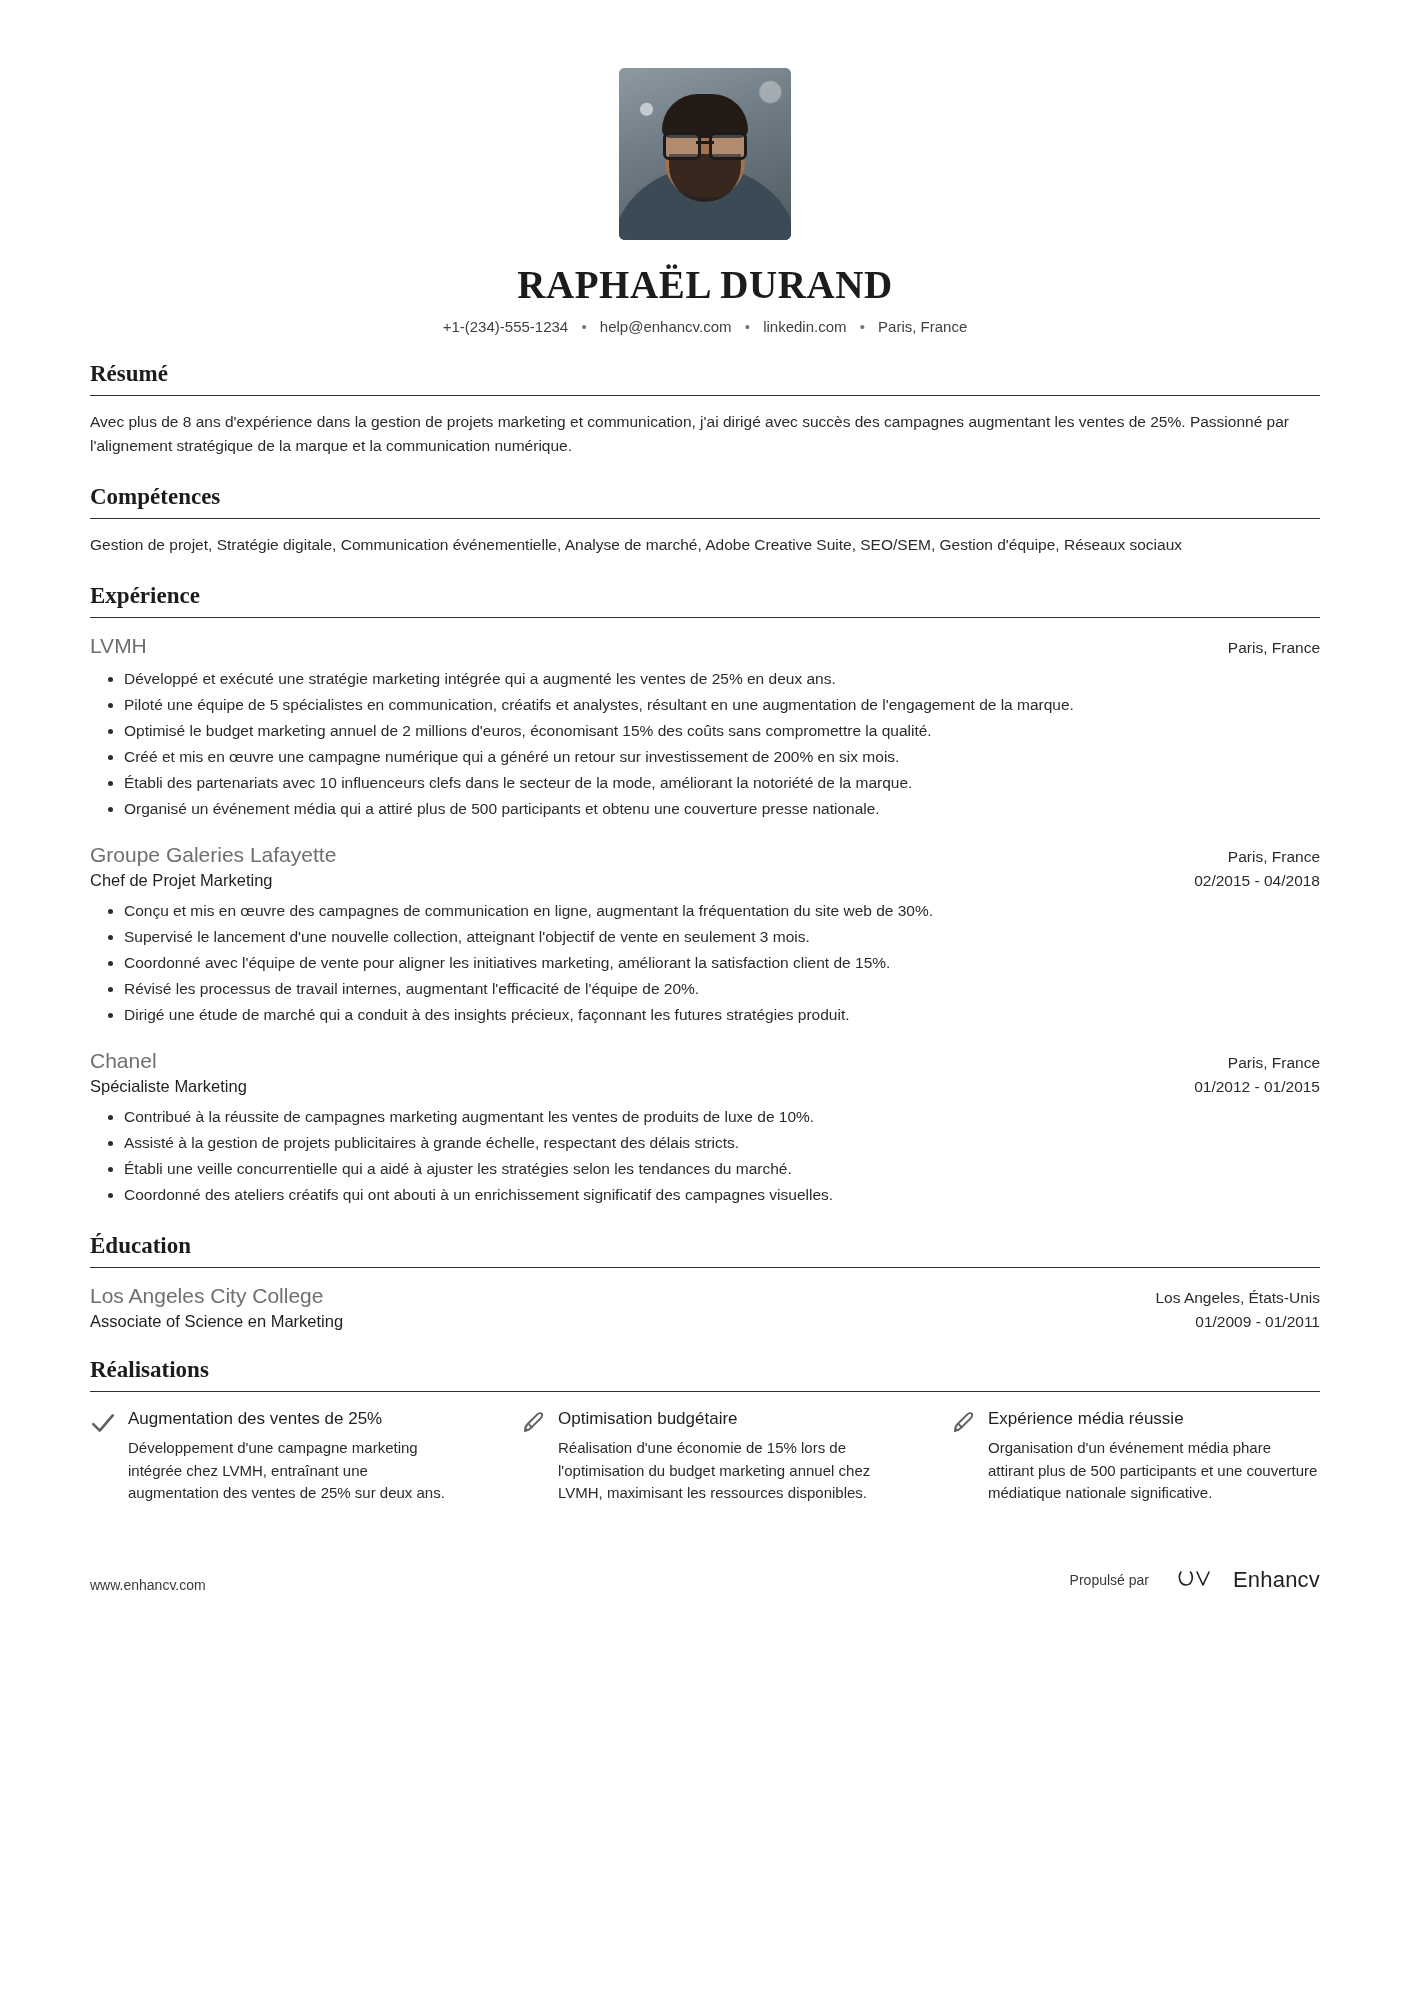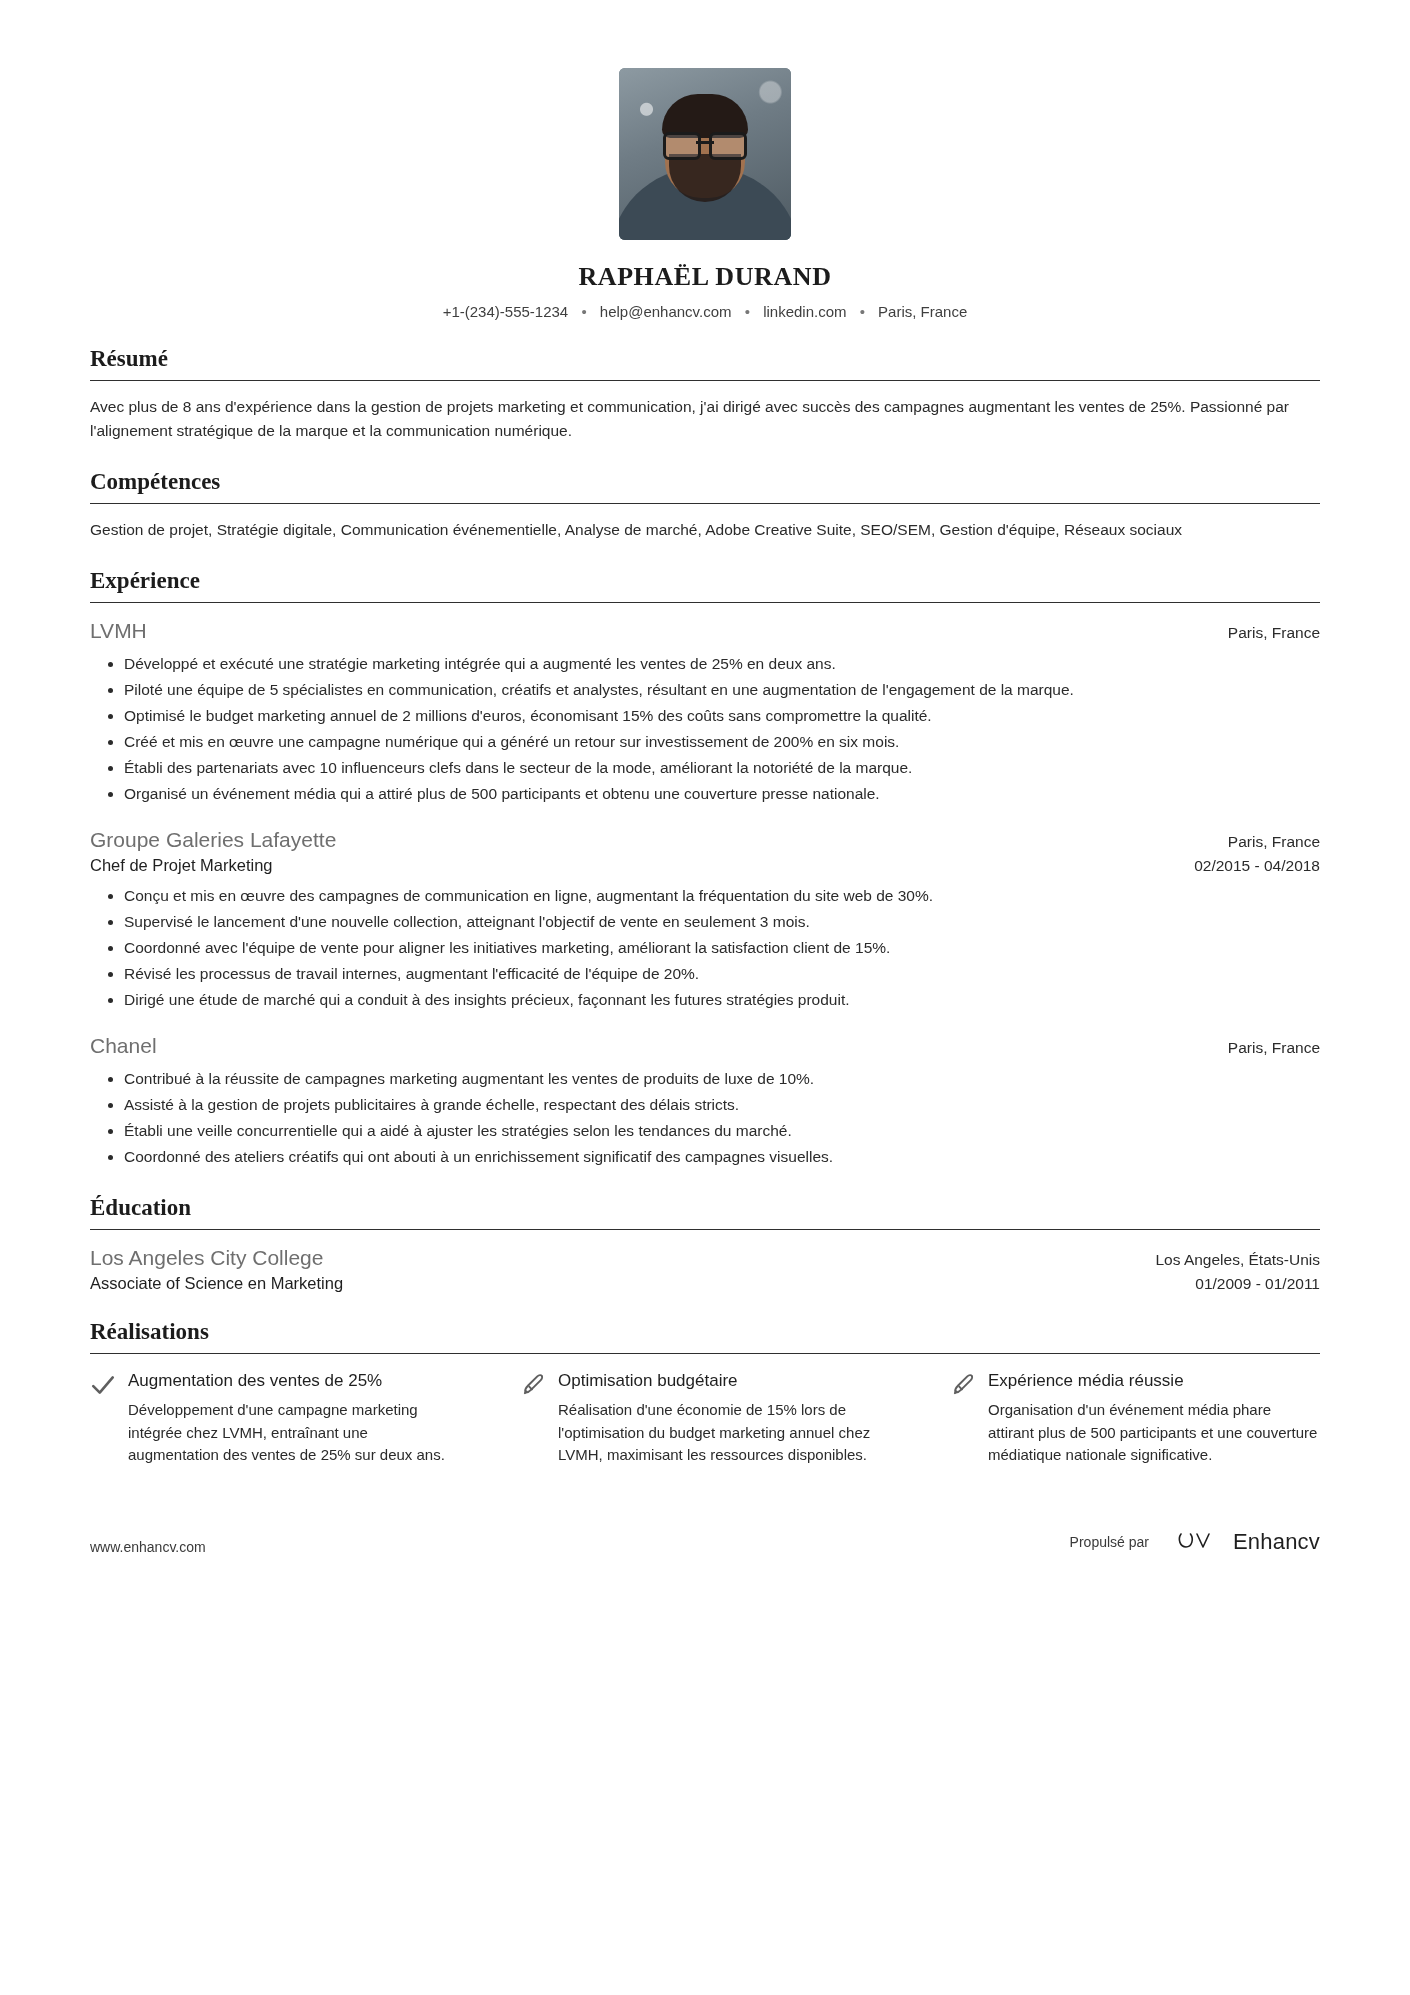--- a/index.html
+++ b/index.html
@@ -120,21 +120,21 @@
     top: 9px;
     width: 18px;
     height: 3px;
     background: #1b1b1b;
   }
 
   .name {
     text-align: center;
     font-family: "Liberation Serif", serif;
     font-weight: bold;
-    font-size: 26px;
+    font-size: 39px;
     letter-spacing: 0.6px;
     color: #1c1c1c;
     margin: 22px 0 0 0;
   }
   .headline {
     text-align: center;
     font-size: 21px;
     color: #5d5d5d;
     margin-top: 9px;
     font-weight: 400;
@@ -353,20 +353,24 @@
           <li>Coordonné avec l'équipe de vente pour aligner les initiatives marketing, améliorant la satisfaction client de 15%.</li>
           <li>Révisé les processus de travail internes, augmentant l'efficacité de l'équipe de 20%.</li>
           <li>Dirigé une étude de marché qui a conduit à des insights précieux, façonnant les futures stratégies produit.</li>
         </ul>
       </div>
 
       <div class="entry">
         <div class="entry-row">
           <div class="org">Chanel</div>
           <div class="loc">Paris, France</div>
+        </div>
+        <div class="entry-row">
+          <div class="role">Spécialiste Marketing</div>
+          <div class="dates">01/2012 - 01/2015</div>
         </div>
         <ul class="bullets">
           <li>Contribué à la réussite de campagnes marketing augmentant les ventes de produits de luxe de 10%.</li>
           <li>Assisté à la gestion de projets publicitaires à grande échelle, respectant des délais stricts.</li>
           <li>Établi une veille concurrentielle qui a aidé à ajuster les stratégies selon les tendances du marché.</li>
           <li>Coordonné des ateliers créatifs qui ont abouti à un enrichissement significatif des campagnes visuelles.</li>
         </ul>
       </div>
 
     </div>

